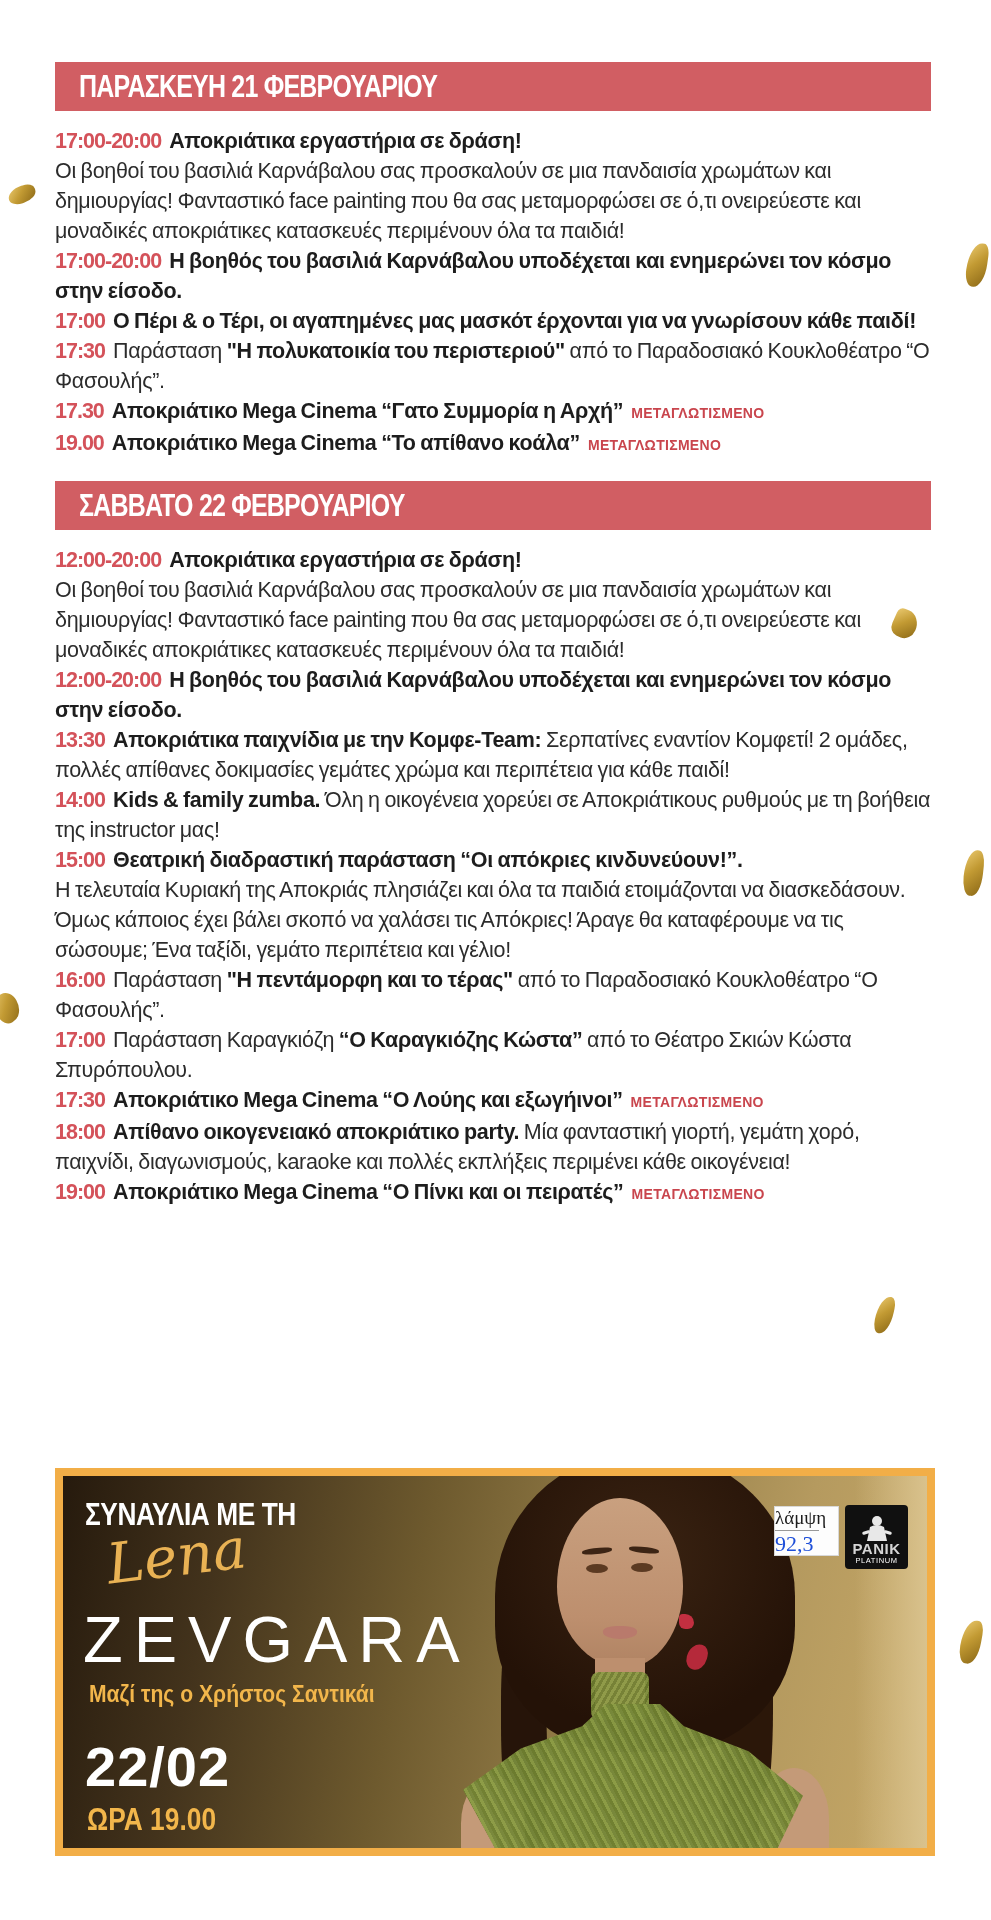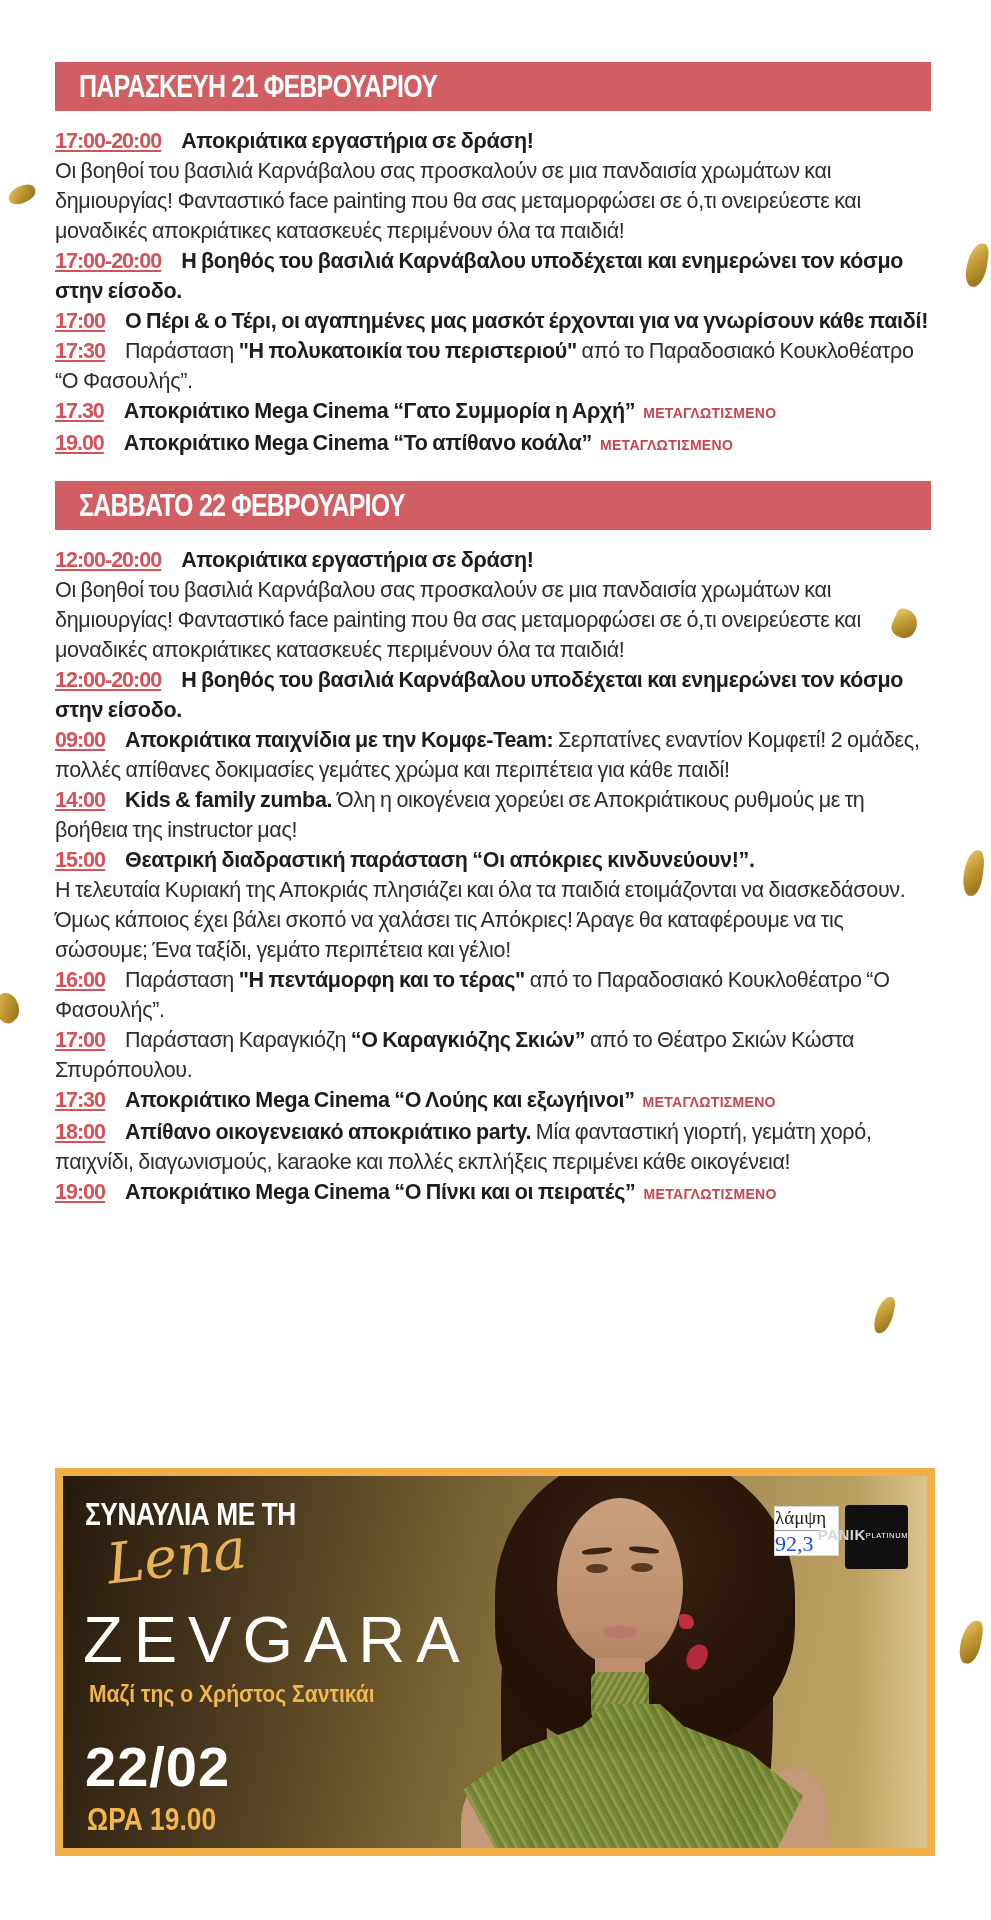--- a/index.html
+++ b/index.html
@@ -16,23 +16,22 @@
   .day-bar-text{
     color:#fff;font-weight:bold;font-size:32px;letter-spacing:-1px;
     transform:scaleX(0.78);transform-origin:left center;white-space:nowrap;
   }
   .events{margin:15px 0 21px 0;}
   p.event{
     margin:0;font-size:21.5px;line-height:30px;color:var(--body-text,#2c2c2c);
     letter-spacing:-0.3px;word-spacing:-1px;
   }
   .time{
-    color:var(--time-red,#d4525a);font-weight:bold;margin-right:20px;
+    color:var(--time-red,#d4525a);font-weight:bold;margin-right:8px;
     letter-spacing:-1px;
-    text-decoration:underline;
   }
   .bold{font-weight:bold;color:#1d1d1d;}
   .normal{font-weight:normal;}
   .tag{
     color:var(--tag-red,#c9454d);font-weight:bold;font-size:14px;
     letter-spacing:0.3px;margin-left:8px;word-spacing:0;
   }
   
   .confetti{
     position:absolute;background:linear-gradient(135deg,#ecc briefly) ;
@@ -96,21 +95,21 @@
   .date{left:22px;top:258px;color:#fff;font-weight:bold;font-size:56px;letter-spacing:1px;}
   .hour{left:24px;top:326px;color:var(--banner-gold,#f2b64b);font-weight:bold;font-size:31px;
     transform:scaleX(0.85);transform-origin:left center;white-space:nowrap;}
 
   .logo-lampsi{left:712px;top:31px;width:63px;height:48px;background:#fdfdfd;
     box-shadow:0 0 0 1px #d8d8d8;display:flex;flex-direction:column;justify-content:center;}
   .logo-lampsi .l1{position:static;font-family:"Liberation Serif",serif;color:#1c1c1c;font-size:19px;line-height:20px;}
   .logo-lampsi .rule{position:static;width:44px;height:1px;background:#999;margin:2px 0;}
   .logo-lampsi .l2{position:static;font-family:"Liberation Serif",serif;color:#1d4ed8;font-size:22px;line-height:22px;}
   .logo-panik{left:782px;top:29px;width:63px;height:64px;background:#101010;border-radius:4px;
-    display:flex;flex-direction:row;align-items:center;justify-content:flex-end;padding-bottom:4px;box-sizing:border-box;}
+    display:flex;flex-direction:column;align-items:center;justify-content:flex-end;padding-bottom:4px;box-sizing:border-box;}
   .logo-panik svg{position:static;display:block;margin-bottom:1px;}
   .logo-panik .p1{position:static;color:#d6d6d6;font-weight:bold;font-size:15px;line-height:14px;letter-spacing:0.5px;}
   .logo-panik .p2{position:static;color:#ffffff;font-size:7.5px;line-height:9px;letter-spacing:0.6px;}
 </style>
 </head>
 <body>
 
 <div id="schedule">
     <div class="day-bar">
       <span class="day-bar-text">ΠΑΡΑΣΚΕΥΗ 21 ΦΕΒΡΟΥΑΡΙΟΥ</span>
@@ -122,25 +121,25 @@
       <p class="event"><span class="time">17:30</span><span class="normal">Παράσταση </span><span class="bold">"Η πολυκατοικία του περιστεριού"</span><span class="normal"> από το Παραδοσιακό Κουκλοθέατρο “Ο Φασουλής”.</span></p>
       <p class="event"><span class="time">17.30</span><span class="bold">Αποκριάτικο Mega Cinema “Γατο Συμμορία η Αρχή”</span><span class="tag">ΜΕΤΑΓΛΩΤΙΣΜΕΝΟ</span></p>
       <p class="event"><span class="time">19.00</span><span class="bold">Αποκριάτικο Mega Cinema “Το απίθανο κοάλα”</span><span class="tag">ΜΕΤΑΓΛΩΤΙΣΜΕΝΟ</span></p>
     </div>
     <div class="day-bar">
       <span class="day-bar-text">ΣΑΒΒΑΤΟ 22 ΦΕΒΡΟΥΑΡΙΟΥ</span>
     </div>
     <div class="events">
       <p class="event"><span class="time">12:00-20:00</span><span class="bold">Αποκριάτικα εργαστήρια σε δράση!</span><br><span class="normal">Οι βοηθοί του βασιλιά Καρνάβαλου σας προσκαλούν σε μια πανδαισία χρωμάτων και δημιουργίας! Φανταστικό face painting που θα σας μεταμορφώσει σε ό,τι ονειρεύεστε και μοναδικές αποκριάτικες κατασκευές περιμένουν όλα τα παιδιά!</span></p>
       <p class="event"><span class="time">12:00-20:00</span><span class="bold">Η βοηθός του βασιλιά Καρνάβαλου υποδέχεται και ενημερώνει τον κόσμο στην είσοδο.</span></p>
-      <p class="event"><span class="time">09:00</span><span class="bold">Αποκριάτικα παιχνίδια με την Κομφε-Team:</span><span class="normal"> Σερπατίνες εναντίον Κομφετί! 2 ομάδες, πολλές απίθανες δοκιμασίες γεμάτες χρώμα και περιπέτεια για κάθε παιδί!</span></p>
+      <p class="event"><span class="time">13:30</span><span class="bold">Αποκριάτικα παιχνίδια με την Κομφε-Team:</span><span class="normal"> Σερπατίνες εναντίον Κομφετί! 2 ομάδες, πολλές απίθανες δοκιμασίες γεμάτες χρώμα και περιπέτεια για κάθε παιδί!</span></p>
       <p class="event"><span class="time">14:00</span><span class="bold">Kids &amp; family zumba.</span><span class="normal"> Όλη η οικογένεια χορεύει σε Αποκριάτικους ρυθμούς με τη βοήθεια της instructor μας!</span></p>
       <p class="event"><span class="time">15:00</span><span class="bold">Θεατρική διαδραστική παράσταση “Οι απόκριες κινδυνεύουν!”.</span><br><span class="normal">Η τελευταία Κυριακή της Αποκριάς πλησιάζει και όλα τα παιδιά ετοιμάζονται να διασκεδάσουν. Όμως κάποιος έχει βάλει σκοπό να χαλάσει τις Απόκριες! Άραγε θα καταφέρουμε να τις σώσουμε; Ένα ταξίδι, γεμάτο περιπέτεια και γέλιο!</span></p>
       <p class="event"><span class="time">16:00</span><span class="normal">Παράσταση </span><span class="bold">"Η πεντάμορφη και το τέρας"</span><span class="normal"> από το Παραδοσιακό Κουκλοθέατρο “Ο Φασουλής”.</span></p>
-      <p class="event"><span class="time">17:00</span><span class="normal">Παράσταση Καραγκιόζη </span><span class="bold">“Ο Καραγκιόζης Σκιών”</span><span class="normal"> από το Θέατρο Σκιών Κώστα Σπυρόπουλου.</span></p>
+      <p class="event"><span class="time">17:00</span><span class="normal">Παράσταση Καραγκιόζη </span><span class="bold">“Ο Καραγκιόζης Κώστα”</span><span class="normal"> από το Θέατρο Σκιών Κώστα Σπυρόπουλου.</span></p>
       <p class="event"><span class="time">17:30</span><span class="bold">Αποκριάτικο Mega Cinema “Ο Λούης και εξωγήινοι”</span><span class="tag">ΜΕΤΑΓΛΩΤΙΣΜΕΝΟ</span></p>
       <p class="event"><span class="time">18:00</span><span class="bold">Απίθανο οικογενειακό αποκριάτικο party.</span><span class="normal"> Μία φανταστική γιορτή, γεμάτη χορό, παιχνίδι, διαγωνισμούς, karaoke και πολλές εκπλήξεις περιμένει κάθε οικογένεια!</span></p>
       <p class="event"><span class="time">19:00</span><span class="bold">Αποκριάτικο Mega Cinema “Ο Πίνκι και οι πειρατές”</span><span class="tag">ΜΕΤΑΓΛΩΤΙΣΜΕΝΟ</span></p>
     </div>
   </div>
 
 <div class="confetti c1"></div>
 <div class="confetti c2"></div>
 <div class="confetti c3"></div>
 <div class="confetti c4"></div>

